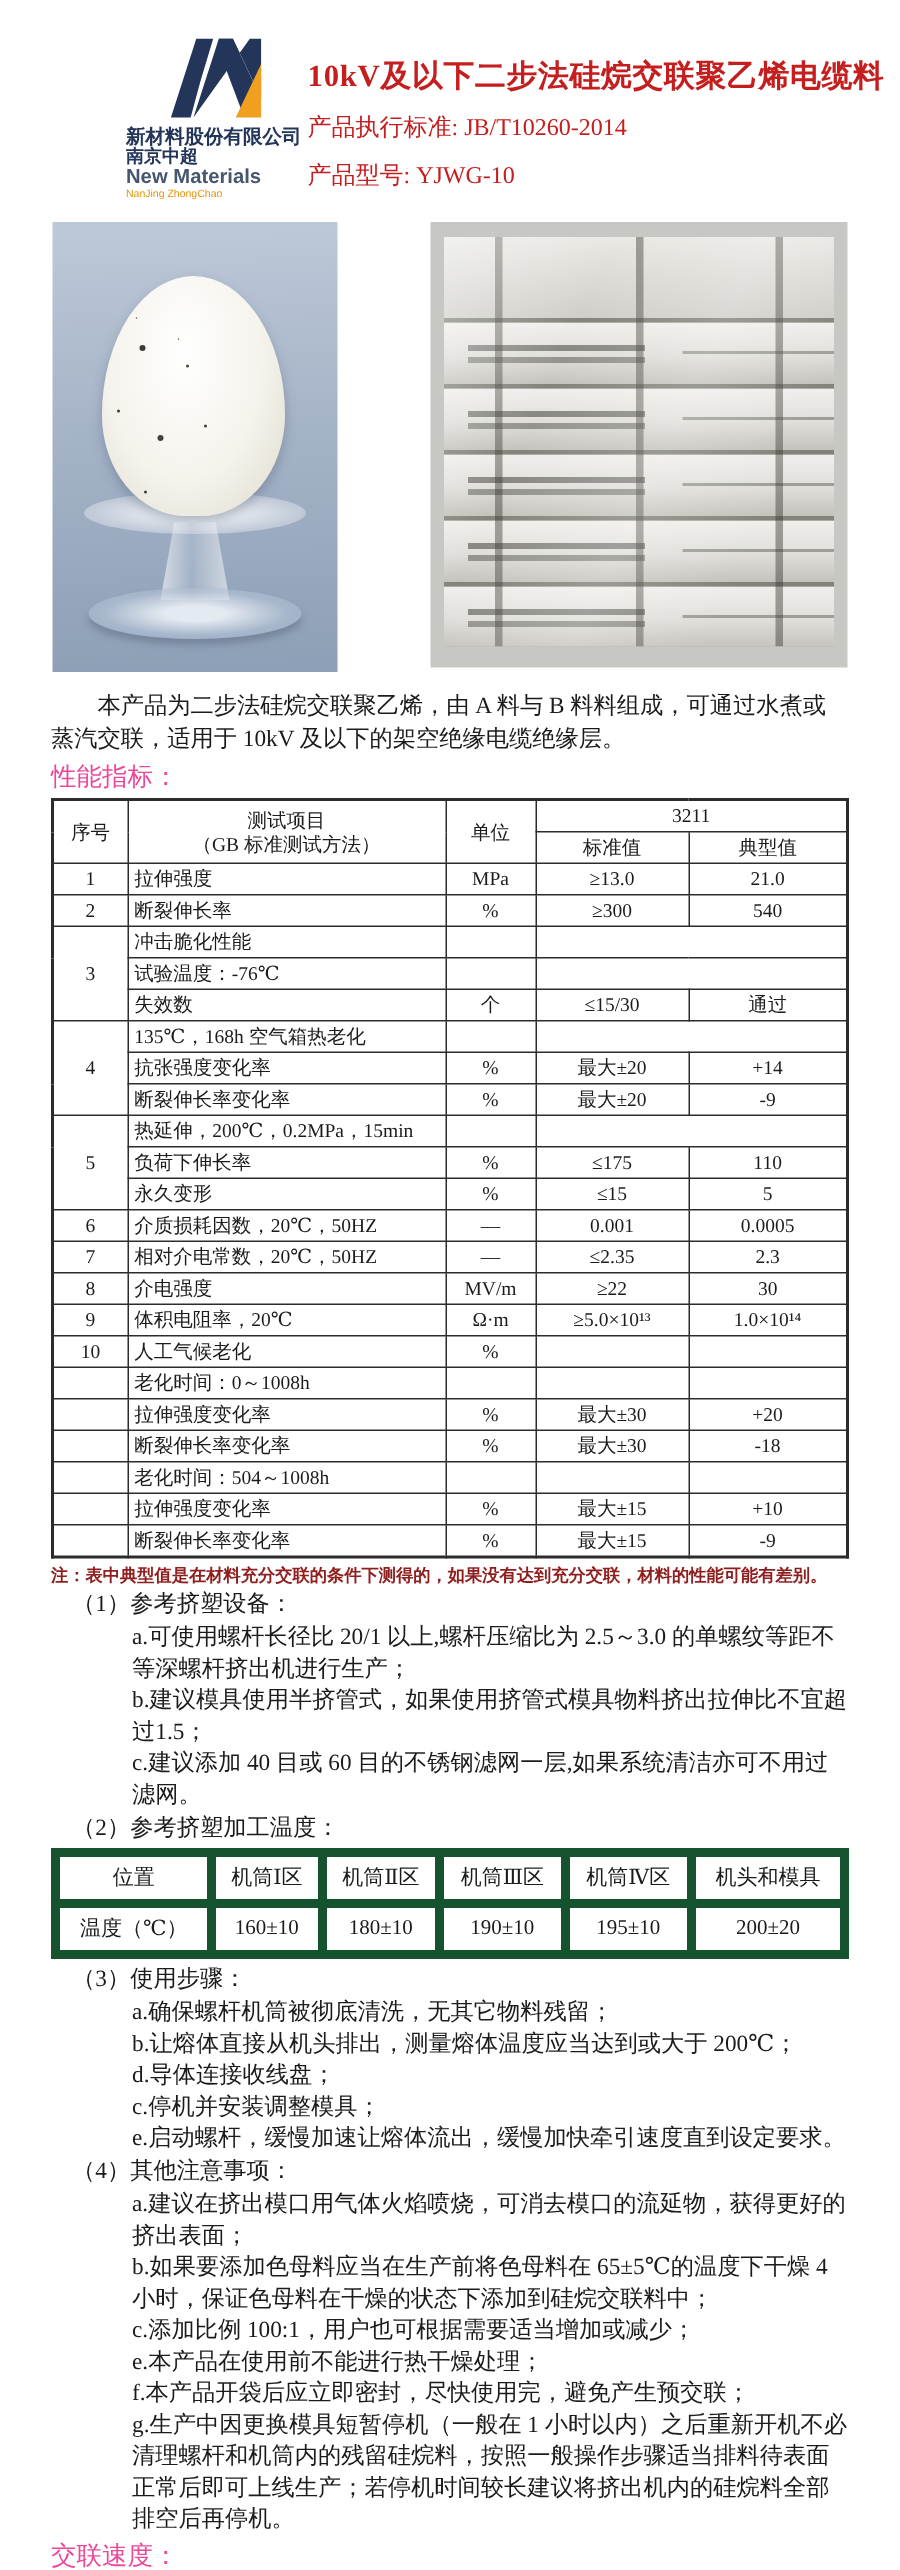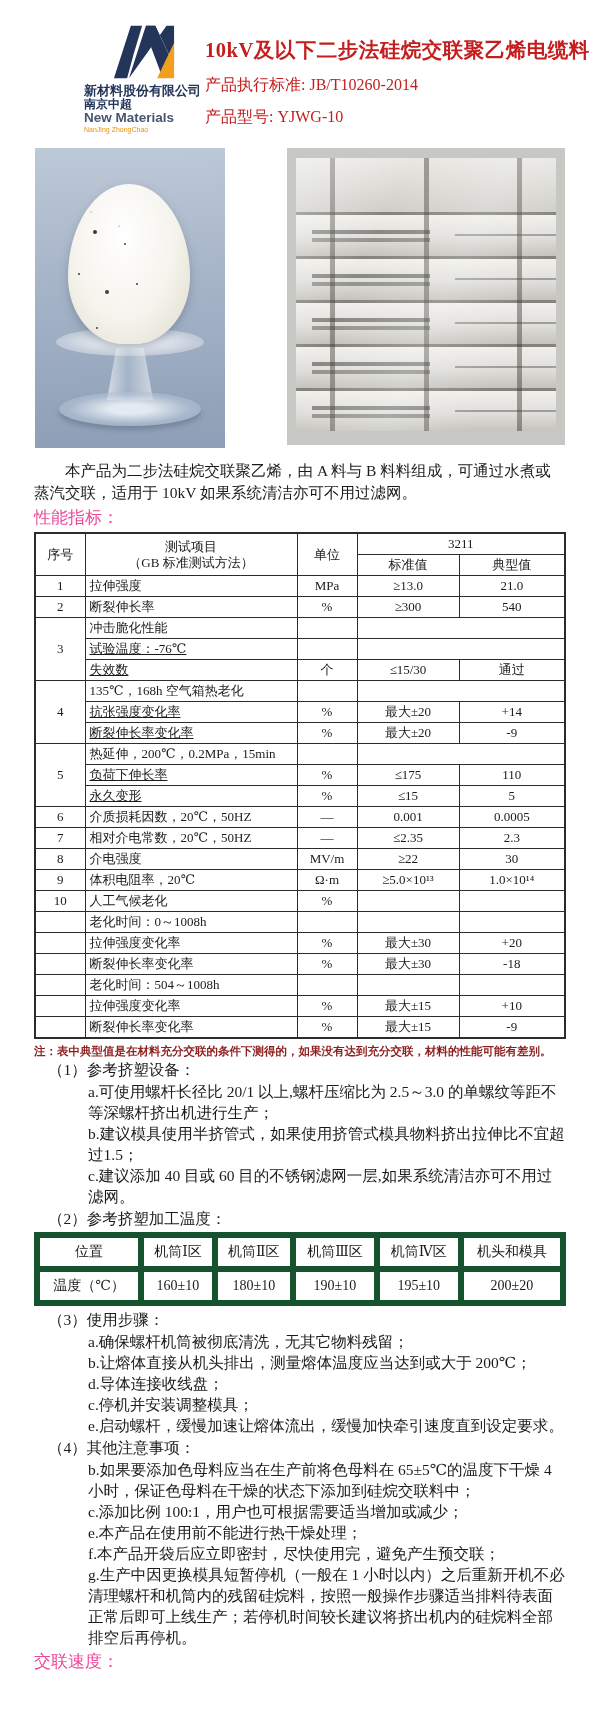--- a/index.html
+++ b/index.html
@@ -48,21 +48,21 @@
   
   .content{padding:5px 34px 0 34px;}
   .intro{font-size:15.5px;line-height:22px;text-indent:2em;margin:4px 0 2px 0;}
   .sec{font-size:17px;font-weight:normal;color:#ec4899;margin:2px 0;}
   table{border-collapse:collapse;width:100%;}
   .perf{font-size:13px;margin:3px 0 2px 0;}
   .perf td,.perf th{border:1px solid #2c2c2c;padding:1px 4px;height:18px;line-height:16px;
       text-align:center;font-weight:normal;}
   .perf{border:2px solid #2c2c2c;}
   .perf .item{text-align:left;}
-  .perf .ind{text-decoration:underline;}
+  .perf .ind{}
   .note{font-size:11.5px;font-weight:bold;color:#8f1f1f;margin:5px 0 1px 0;line-height:14px;}
   .sub{font-size:15.5px;line-height:21px;margin:1px 0;padding-left:14px;}
   .li{font-size:15.5px;line-height:21px;margin:0;padding-left:54px;}
   .temp{font-size:14px;margin:3px 0;border:2px solid #2c2c2c;}
   .temp td,.temp th{border:6px solid #14532d;height:26px;text-align:center;font-weight:normal;padding:1px 2px;}
 </style>
 </head>
 <body>
 
 <div class="page">
@@ -118,21 +118,21 @@
         <div class="strap-v" style="left:34px"></div>
         <div class="strap-v" style="left:128px"></div>
         <div class="strap-v" style="right:34px"></div>
         <div class="wrap-sheen"></div>
       </div>
     </div>
   </div>
 
   <div class="content">
 
-    <p class="intro">本产品为二步法硅烷交联聚乙烯，由 A 料与 B 料料组成，可通过水煮或蒸汽交联，适用于 10kV 如果系统清洁亦可不用过滤网。</p>
+    <p class="intro">本产品为二步法硅烷交联聚乙烯，由 A 料与 B 料料组成，可通过水煮或蒸汽交联，适用于 10kV 及以下的架空绝缘电缆绝缘层。</p>
 
     <h2 class="sec">性能指标：</h2>
 
     <table class="perf">
       <colgroup>
           <col style="width:50px">
           <col style="width:212px">
           <col style="width:60px">
           <col style="width:102px">
           <col style="width:106px">
@@ -328,20 +328,21 @@
       </table>
 
     <p class="sub">（3）使用步骤：</p>
     <p class="li">a.确保螺杆机筒被彻底清洗，无其它物料残留；</p>
     <p class="li">b.让熔体直接从机头排出，测量熔体温度应当达到或大于 200℃；</p>
     <p class="li">d.导体连接收线盘；</p>
     <p class="li">c.停机并安装调整模具；</p>
     <p class="li">e.启动螺杆，缓慢加速让熔体流出，缓慢加快牵引速度直到设定要求。</p>
 
     <p class="sub">（4）其他注意事项：</p>
+    <p class="li">a.建议在挤出模口用气体火焰喷烧，可消去模口的流延物，获得更好的挤出表面；</p>
     <p class="li">b.如果要添加色母料应当在生产前将色母料在 65±5℃的温度下干燥 4 小时，保证色母料在干燥的状态下添加到硅烷交联料中；</p>
     <p class="li">c.添加比例 100:1，用户也可根据需要适当增加或减少；</p>
     <p class="li">e.本产品在使用前不能进行热干燥处理；</p>
     <p class="li">f.本产品开袋后应立即密封，尽快使用完，避免产生预交联；</p>
     <p class="li">g.生产中因更换模具短暂停机（一般在 1 小时以内）之后重新开机不必清理螺杆和机筒内的残留硅烷料，按照一般操作步骤适当排料待表面正常后即可上线生产；若停机时间较长建议将挤出机内的硅烷料全部排空后再停机。</p>
 
     <h2 class="sec">交联速度：</h2>
 
   </div>
 </div>

